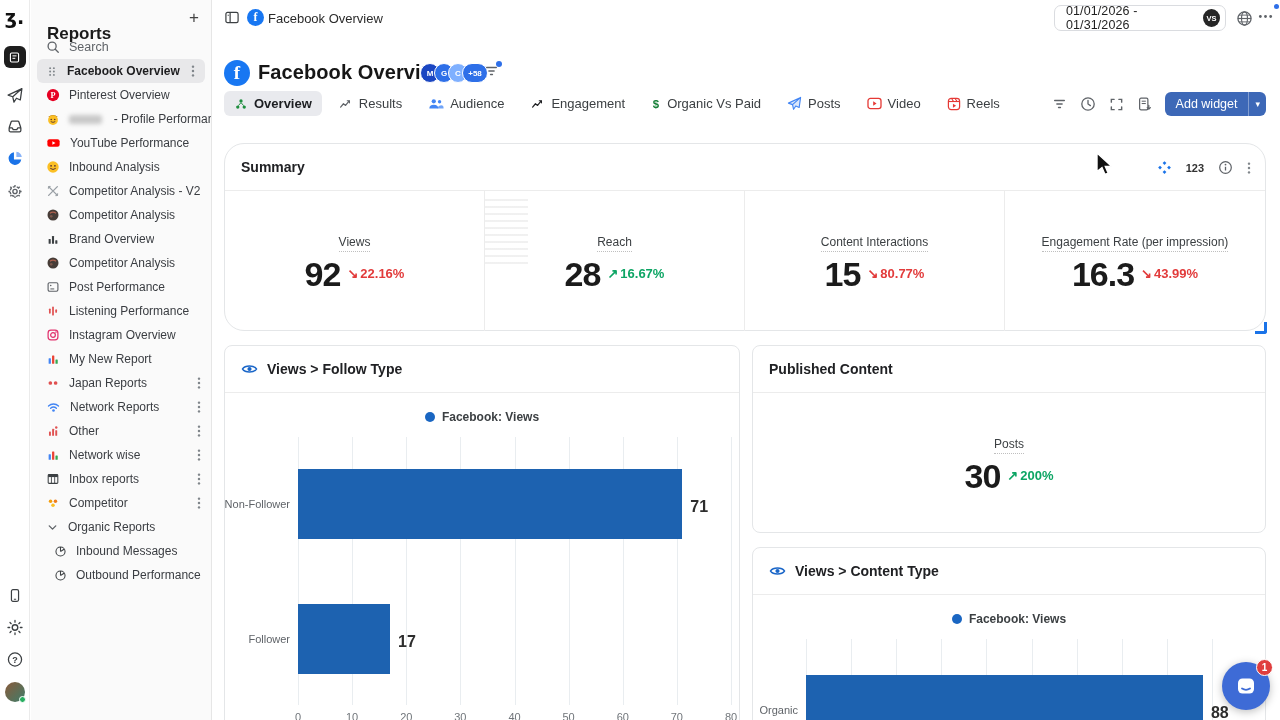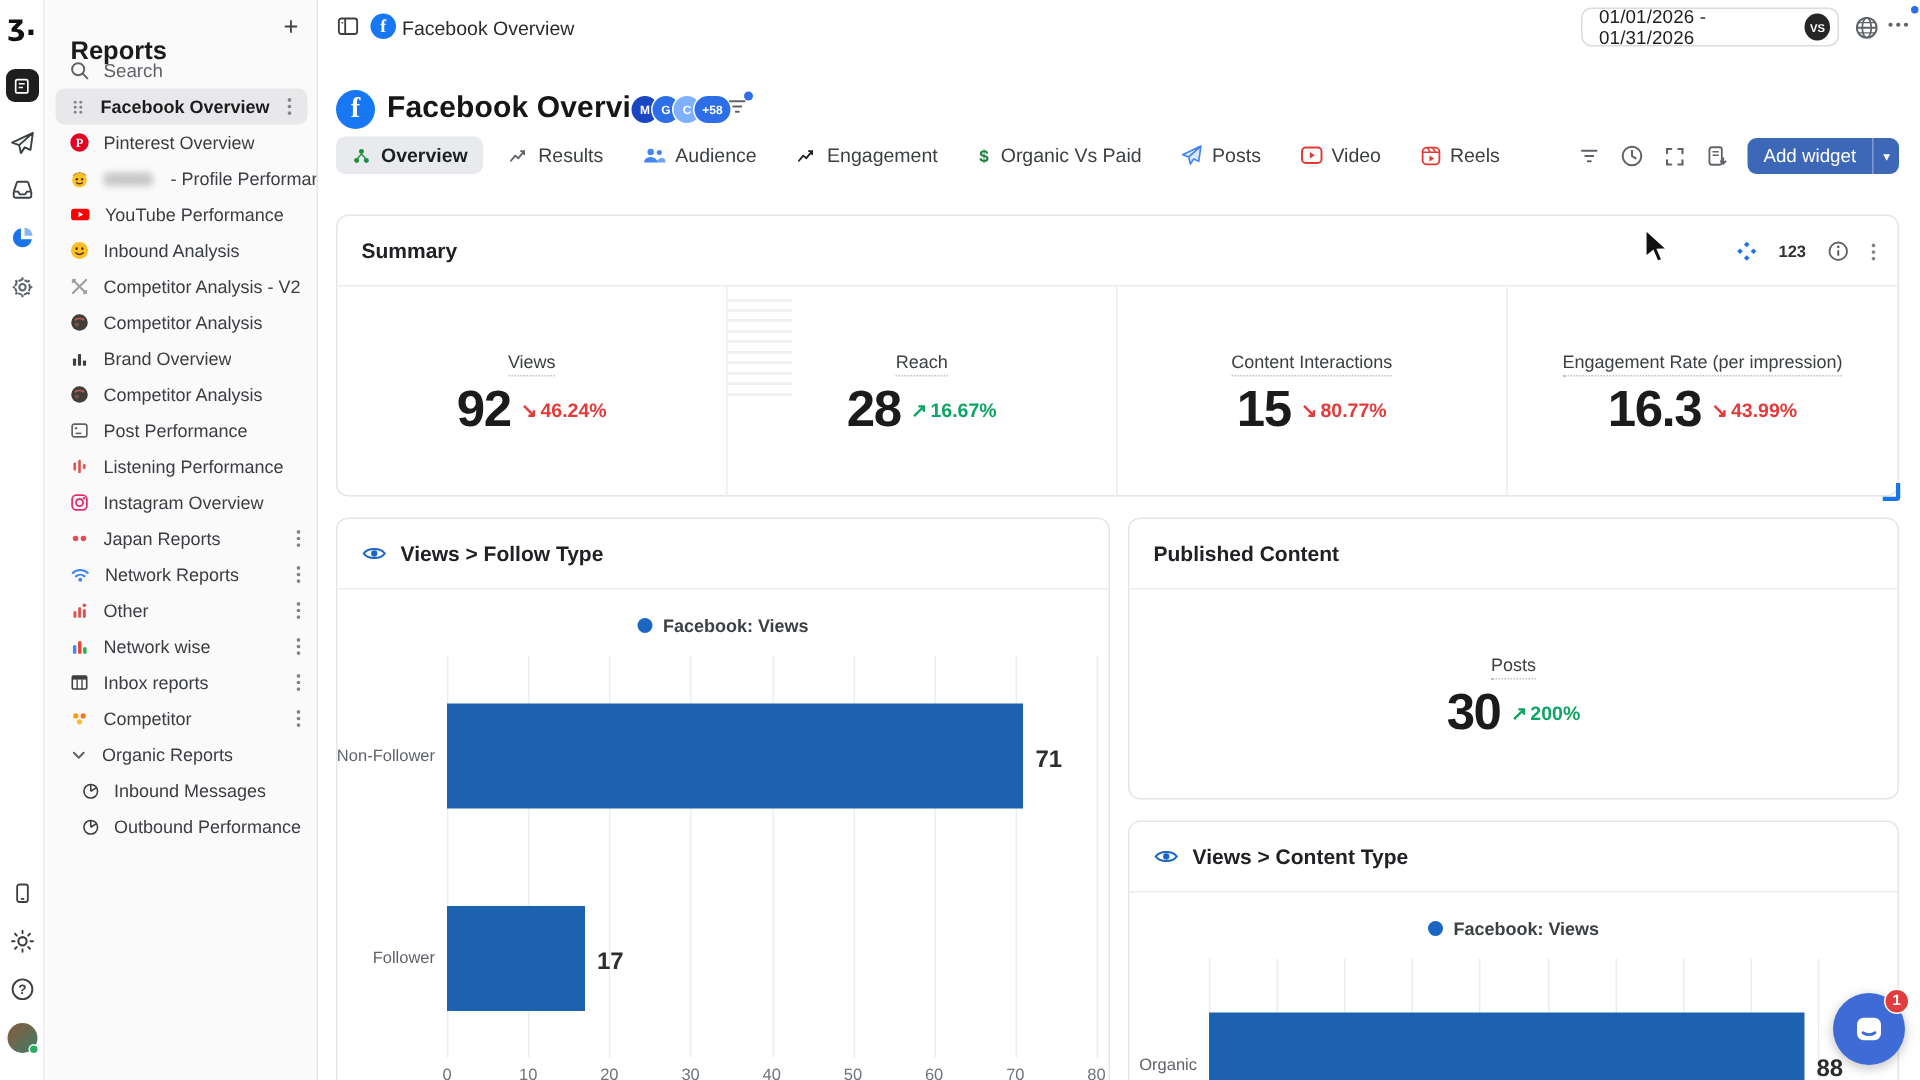--- a/index.html
+++ b/index.html
@@ -56,21 +56,21 @@
   .btn-addwidget .awl { display:flex; align-items:center; padding:0 11px; font-size:12.5px; }
   .btn-addwidget .awc { display:flex; align-items:center; padding:0 6px; border-left:1px solid rgba(255,255,255,.35); font-size:9px; }
 
   
   .card { position:absolute; background:#fff; border:1px solid #e4e6e8; border-radius:8px; }
   .card-head { position:relative; height:47px; display:flex; align-items:center; padding:0 16px; gap:9px; border-bottom:1px solid #ececec; }
   .card-title { font-size:14px; font-weight:600; color:#202124; }
   .card-head-right { position:absolute; right:14px; top:0; height:47px; display:flex; align-items:center; gap:14px; }
   .count123 { font-size:11px; font-weight:700; color:#333; }
 
-  #summary-card { left:12px; top:143px; width:1042px; height:188px; }
+  #summary-card { left:12px; top:143px; width:1042px; height:188px;border-radius:20px; }
   .sum-grid { position:absolute; left:0; top:47px; width:100%; height:140px; display:grid; grid-template-columns:repeat(4,1fr); }
   .sum-col { display:flex; align-items:center; justify-content:center; border-right:1px solid #ececec; }
   .sum-col:last-child { border-right:none; }
   .metric { text-align:center; }
   .metric .m-label { display:inline-block; font-size:12px; color:#3c4043; padding-bottom:2px; border-bottom:1px dotted #bfbfbf; }
   .metric .m-row { display:flex; align-items:center; justify-content:center; gap:7px; margin-top:5px; }
   .metric .m-value { font-size:34px; font-weight:700; color:#1b1b1b; letter-spacing:-1px; line-height:1; }
   .metric .m-delta { font-size:13px; font-weight:700; display:flex; align-items:center; gap:2px; }
   .delta-down { color:#e23b3b; } .delta-up { color:#0da564; }
   .skeleton-artifact { position:absolute; left:259px; top:55px; width:44px; height:66px; opacity:.75;
@@ -329,20 +329,30 @@
               <rect x="2.4" y="2.4" width="11.2" height="11.2" rx="3.2" fill="none" stroke="#e1306c" stroke-width="1.4"></rect>
               <circle cx="8" cy="8" r="2.7" fill="none" stroke="#e1306c" stroke-width="1.4"></circle>
               <circle cx="11.4" cy="4.7" r="0.9" fill="#e1306c"></circle>
             </svg>
           </span>
           <span class="lbl">Instagram Overview</span>
         </div>
         <div class="sb-item">
           <span class="ic">
             <svg width="14" height="14" viewBox="0 0 16 16">
+              <rect x="3" y="7" width="2.6" height="6.5" rx="0.6" fill="#4285f4"></rect>
+              <rect x="6.9" y="4" width="2.6" height="9.5" rx="0.6" fill="#ea4335"></rect>
+              <rect x="10.8" y="8.5" width="2.6" height="5" rx="0.6" fill="#34a853"></rect>
+            </svg>
+          </span>
+          <span class="lbl">My New Report</span>
+        </div>
+        <div class="sb-item">
+          <span class="ic">
+            <svg width="14" height="14" viewBox="0 0 16 16">
               <circle cx="5" cy="8" r="2.1" fill="#e04f4f"></circle>
               <circle cx="11" cy="8" r="2.1" fill="#e04f4f"></circle>
             </svg>
           </span>
           <span class="lbl">Japan Reports</span>
           <span class="sb-kebab ic">
             <svg width="4" height="14" viewBox="0 0 4 16">
               <g fill="#80868b">
                 <circle cx="2" cy="3" r="1.4"></circle>
                 <circle cx="2" cy="8" r="1.4"></circle>
@@ -681,21 +691,21 @@
         </div>
       </div>
       <div class="sum-grid" id="summary-metrics">
           <div class="sum-col">
             <div class="metric">
               <div><span class="m-label">Views</span></div>
               <div class="m-row">
                 <span class="m-value">92</span>
                 <span class="m-delta delta-down">
                   <span>↘</span>
-                  <span>46.24%</span>
+                  <span>22.16%</span>
                 </span>
               </div>
             </div>
           </div>
           <div class="sum-col">
             <div class="metric">
               <div><span class="m-label">Reach</span></div>
               <div class="m-row">
                 <span class="m-value">28</span>
                 <span class="m-delta delta-up">

